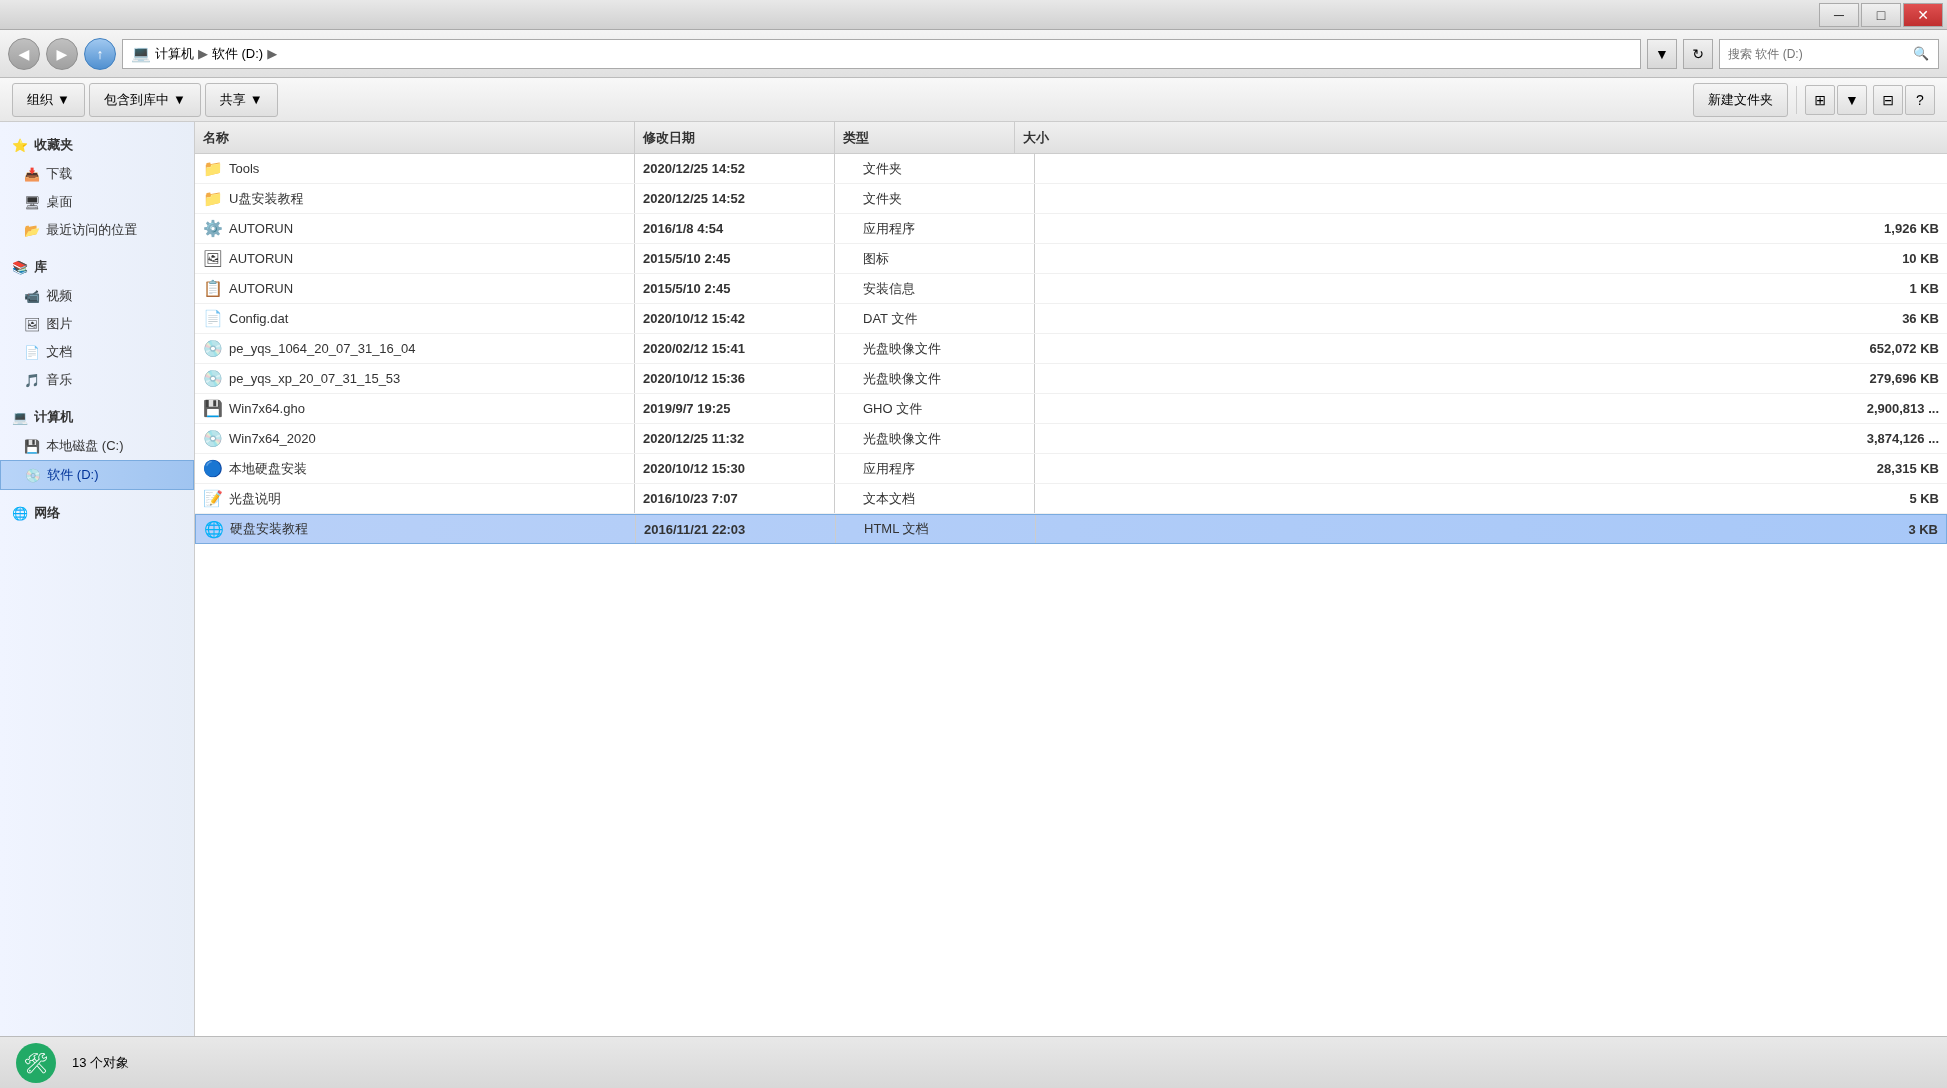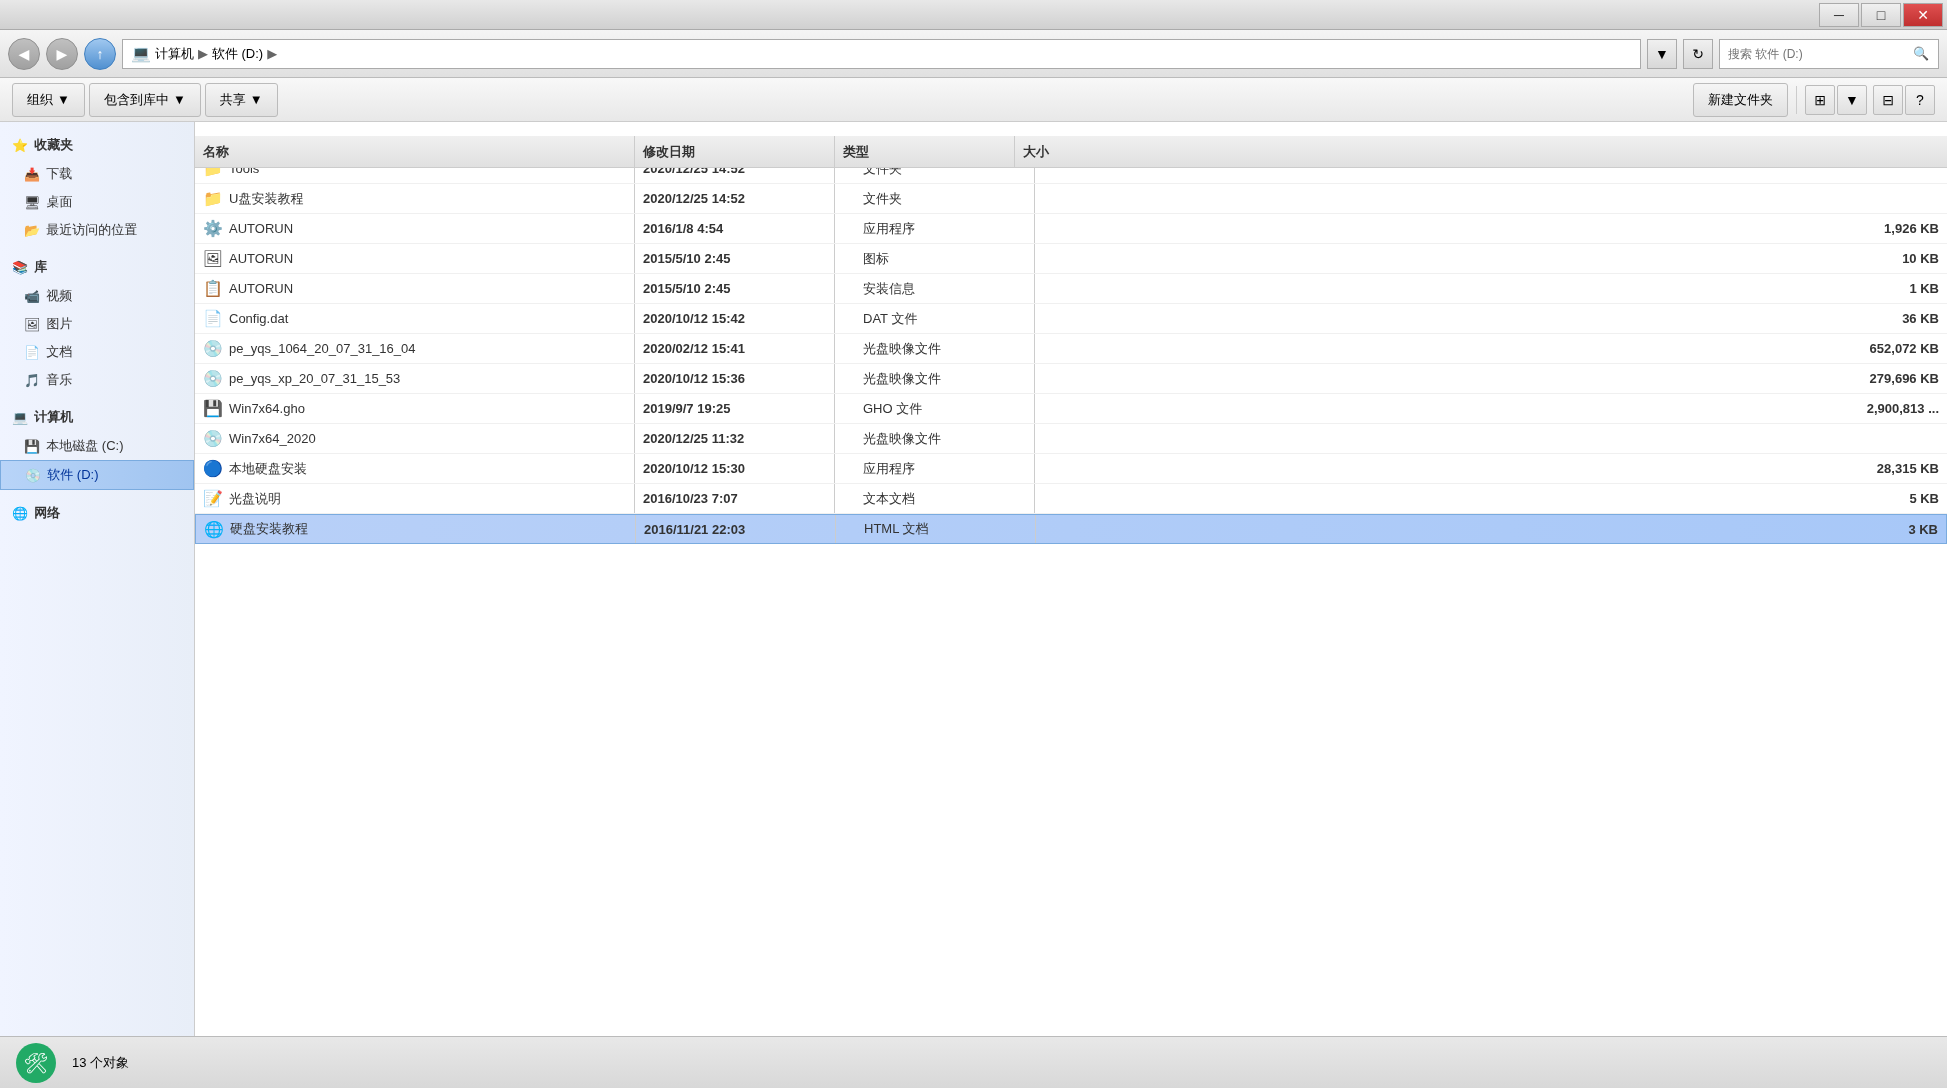--- a/index.html
+++ b/index.html
@@ -216,21 +216,21 @@
       overflow-y: auto;
       background: white;
     }
     .file-list-header {
       display: flex;
       align-items: center;
       background: linear-gradient(to bottom, #f0f0f0, #e0e0e0);
       border-bottom: 1px solid #ccc;
       height: 32px;
       position: sticky;
-      top: 14px;
+      top: 0;
       z-index: 10;
     }
     .col-name {
       width: 440px;
       min-width: 440px;
       padding: 0 8px;
       font-weight: bold;
       color: #333;
       border-right: 1px solid #ccc;
       height: 100%;
@@ -553,20 +553,21 @@
     <div class="col-type">GHO 文件</div>
     <div class="col-size">2,900,813 ...</div>
   </div>
         <div class="file-row">
     <div class="col-name">
       <div class="file-icon">💿</div>
       <span>Win7x64_2020</span>
     </div>
     <div class="col-date">2020/12/25 11:32</div>
     <div class="col-type">光盘映像文件</div>
+    <div class="col-size">3,874,126 ...</div>
   </div>
         <div class="file-row">
     <div class="col-name">
       <div class="file-icon">🔵</div>
       <span>本地硬盘安装</span>
     </div>
     <div class="col-date">2020/10/12 15:30</div>
     <div class="col-type">应用程序</div>
     <div class="col-size">28,315 KB</div>
   </div>

